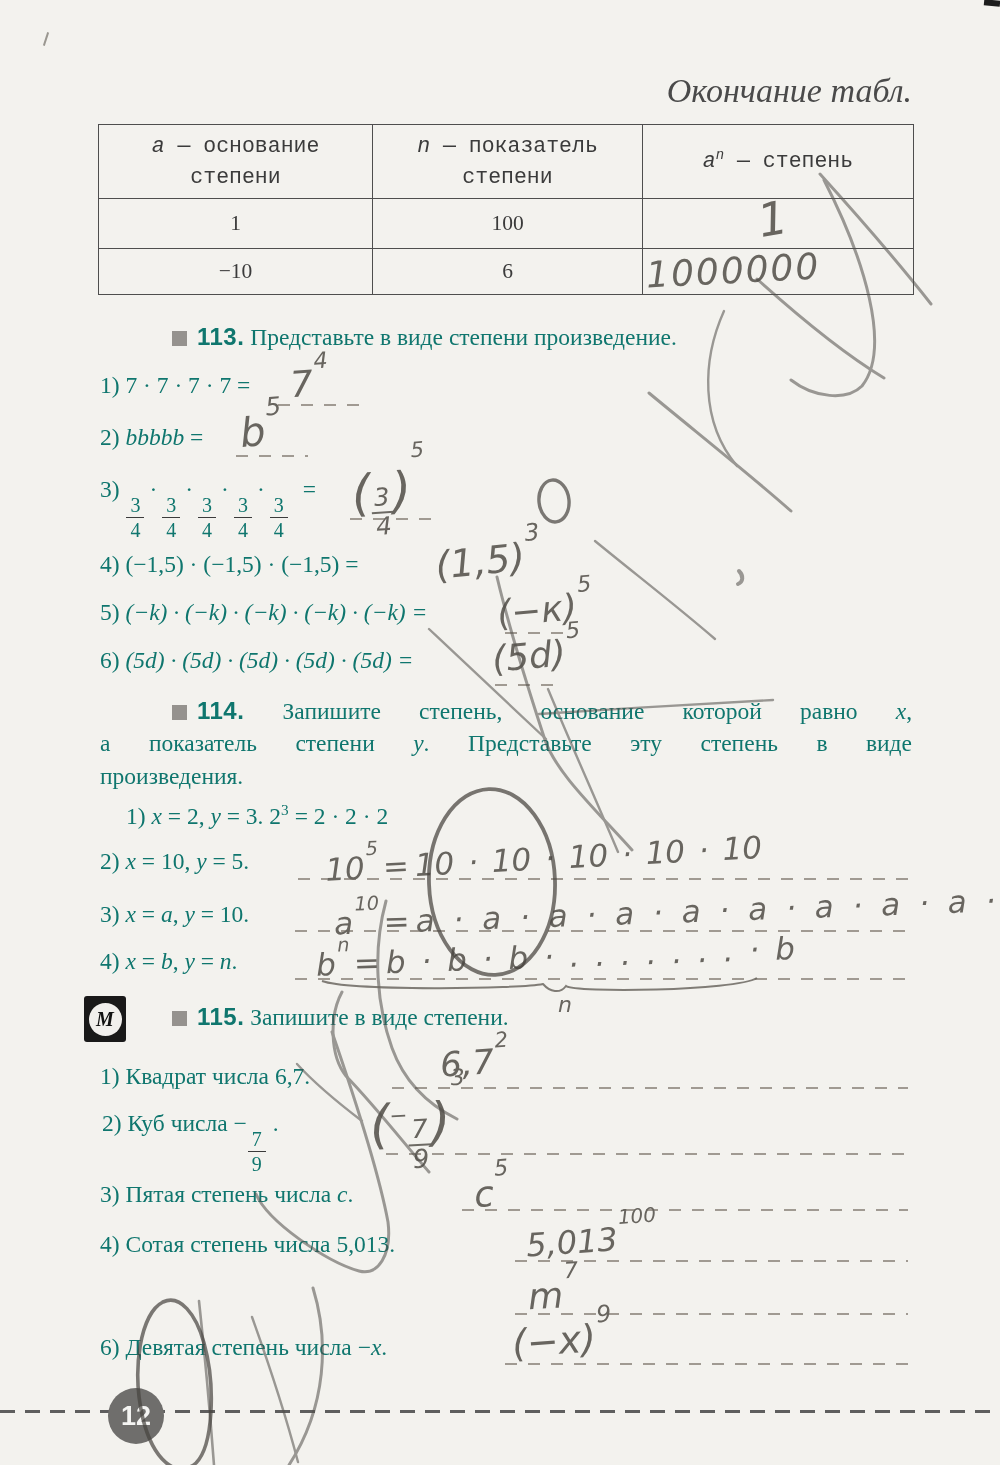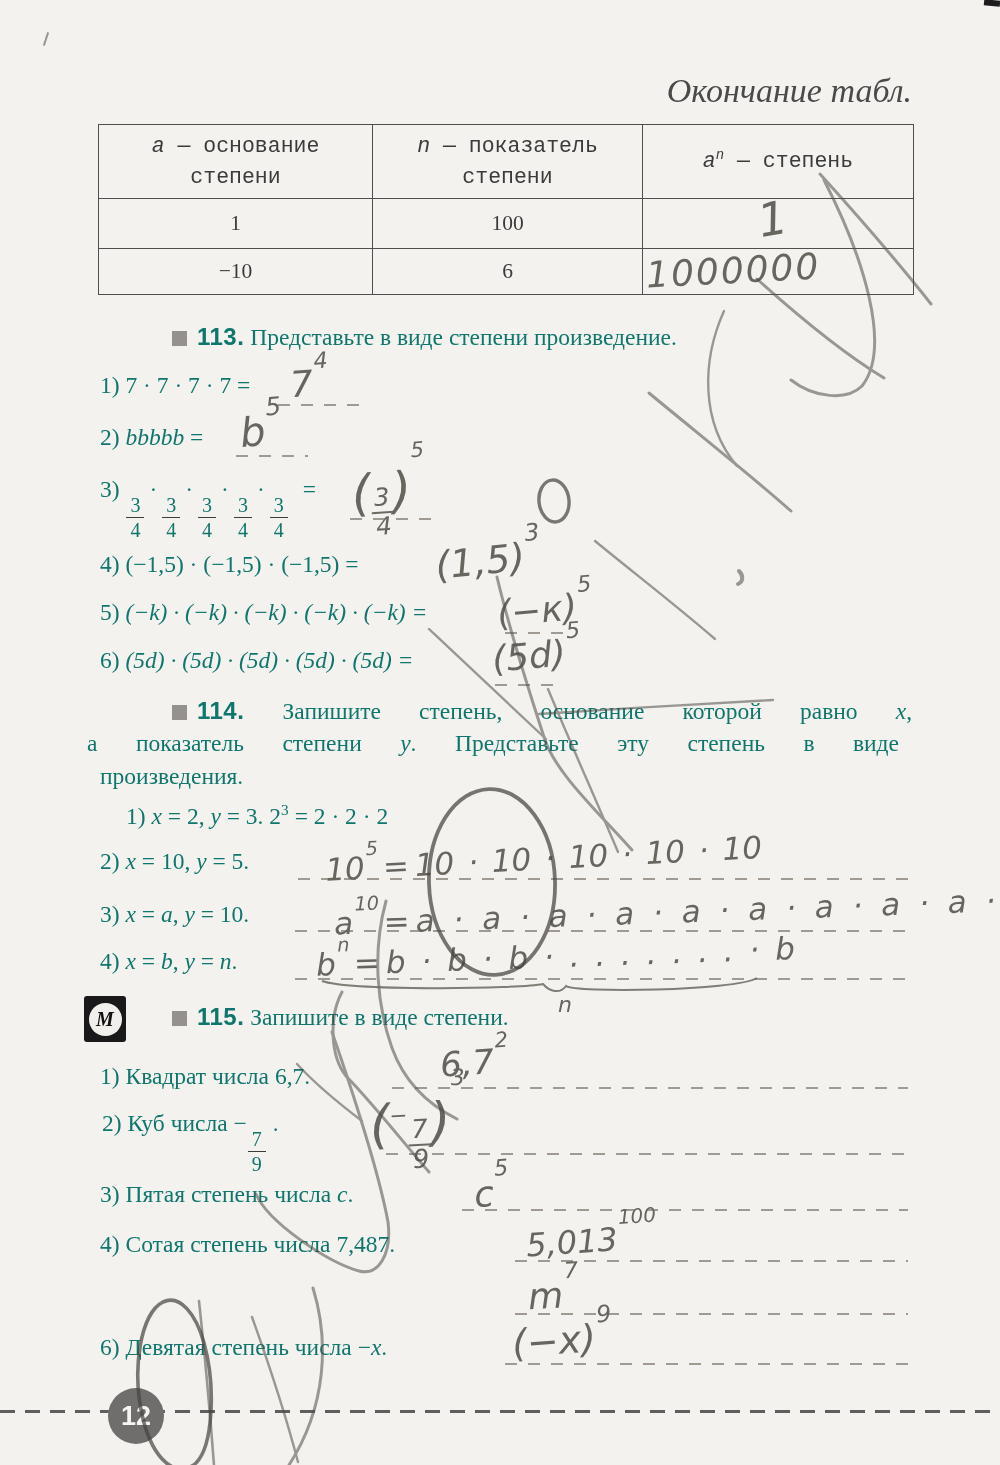--- a/index.html
+++ b/index.html
@@ -155,21 +155,21 @@
   </div>
   <div class="hw" style="left:492px;top:634px;font-size:36px;transform:rotate(-5deg);">
     <span>(5d)</span><sup class="hexp">5</sup>
   </div>
   <div class="dashline" style="left:495px;top:684px;width:66px;"></div>
 
   <div class="abs line just" style="left:172px;top:697px;width:740px;">
     <span class="bullet"></span><span class="exnum">114.</span>
     <span>Запишите степень, основание которой равно </span><i>x</i><span>,</span>
   </div>
-  <div class="abs line just" style="left:87px;top:730px;width:812px;">
+  <div class="abs line just" style="left:100px;top:730px;width:812px;">
     <span>а показатель степени </span><i>y</i><span>. Представьте эту степень в виде</span>
   </div>
   <div class="abs line" style="left:100px;top:763px;">произведения.</div>
 
   <div class="abs line" style="left:102px;top:801px;margin-left:24px;">
     <span>1)</span> <i>x</i><span> = 2, </span><i>y</i><span> = 3. </span><span>2</span><sup class="psup">3</sup><span> = 2 · 2 · 2</span>
   </div>
 
   <div class="abs line" style="left:100px;top:848px;">
     <span>2)</span> <i>x</i><span> = 10, </span><i>y</i><span> = 5.</span>
@@ -228,21 +228,21 @@
 
   <div class="abs line" style="left:100px;top:1181px;">
     <span>3)</span> <span>Пятая степень числа </span><i>c</i><span>.</span>
   </div>
   <div class="hw" style="left:474px;top:1172px;font-size:36px;transform:rotate(-4deg);">
     <span>c</span><sup class="hexp" style="top:-0.75em;">5</sup>
   </div>
   <div class="dashline" style="left:462px;top:1209px;width:446px;"></div>
 
   <div class="abs line" style="left:100px;top:1231px;">
-    <span>4)</span> <span>Сотая степень числа 7,487.</span>
+    <span>4)</span> <span>Сотая степень числа 5,013.</span>
   </div>
   <div class="hw" style="left:526px;top:1222px;font-size:32px;transform:rotate(-4deg);">
     <span>5,013</span><sup class="hexp" style="top:-0.7em;">100</sup>
   </div>
   <div class="dashline" style="left:515px;top:1260px;width:393px;"></div>
 
   <div class="hw" style="left:528px;top:1274px;font-size:36px;transform:rotate(-3deg);">
     <span>m</span><sup class="hexp" style="top:-0.7em;">7</sup>
   </div>
   <div class="dashline" style="left:515px;top:1313px;width:393px;"></div>

